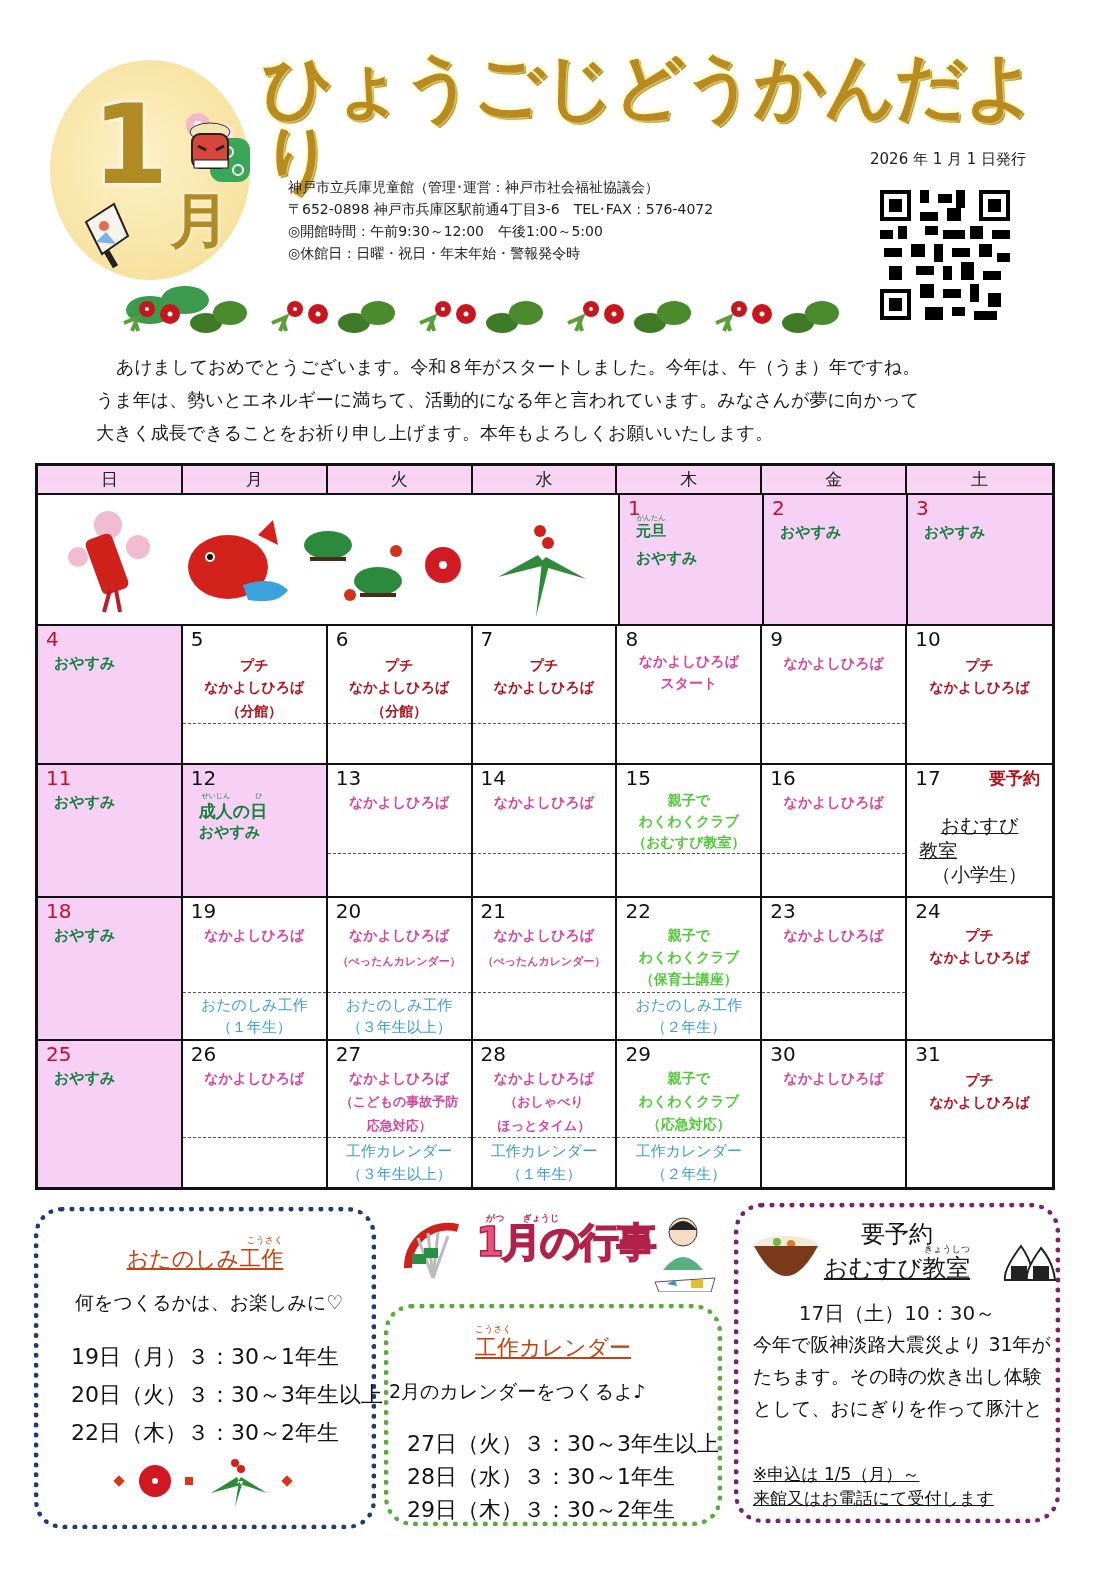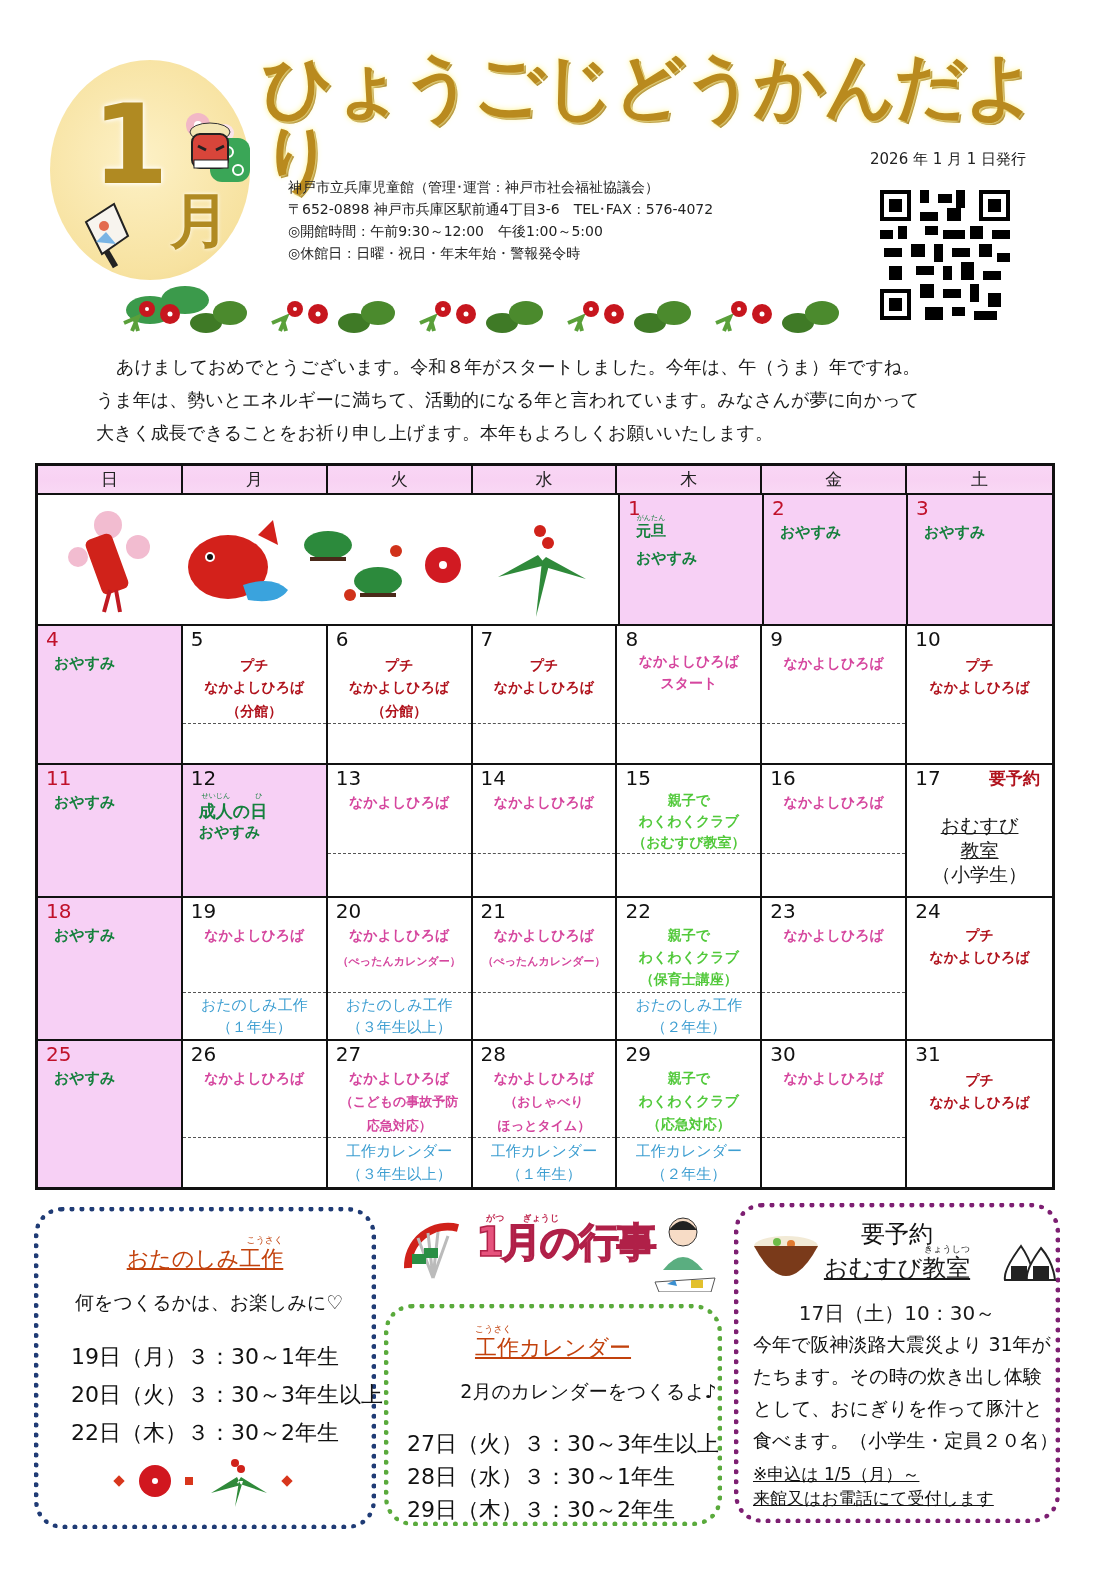--- a/index.html
+++ b/index.html
@@ -327,21 +327,21 @@
     </div>
     <div class="cell">
       <div class="day-num">16</div>
       <div class="ev magenta" style="top:26px">なかよしひろば</div>
       <div class="divider" style="top:88px"></div>
     </div>
     <div class="cell">
       <div class="day-num">17</div>
       <div style="position:absolute; right:12px; top:2px; font-size:17px; font-weight:bold; color:#b0121c">要予約</div>
       <div style="position:absolute; left:0; right:0; top:48px; text-align:center; font-size:19px; text-decoration:underline; line-height:24px">おむすび</div>
-      <div style="position:absolute; left:0; right:0; top:73px; text-align:center; font-size:19px; text-decoration:underline; line-height:24px">教室</div>
+      <div style="position:absolute; left:12px; right:0; top:73px; text-align:left; font-size:19px; text-decoration:underline; line-height:24px">教室</div>
       <div style="position:absolute; left:0; right:0; top:97px; text-align:center; font-size:19px; line-height:24px">（小学生）</div>
     </div>
   </div>
 
   <div class="cal-row week" style="height:143px">
     <div class="cell pink">
       <div class="day-num red">18</div>
       <div class="holiday-label" style="top:28px">おやすみ</div>
     </div>
     <div class="cell">
@@ -478,21 +478,21 @@
   </svg>
 </div>
 
 <div class="box box-mid">
   <div style="position:absolute; left:0; right:0; top:24px; text-align:center">
     <span class="ruby box-title">
       <span class="rt" style="font-size:9px; top:-10px; text-align:left">こうさく</span>
       <span>工作カレンダー</span>
     </span>
   </div>
-  <div class="box-line" style="position:absolute; left:0; right:0; top:70px; text-align:right">2月のカレンダーをつくるよ♪</div>
+  <div class="box-line" style="position:absolute; left:0; right:0; top:70px; text-align:left">2月のカレンダーをつくるよ♪</div>
   <div class="box-line big" style="position:absolute; left:18px; top:104px">27日（火）３：30～3年生以上</div>
   <div class="box-line big" style="position:absolute; left:18px; top:137px">28日（水）３：30～1年生</div>
   <div class="box-line big" style="position:absolute; left:18px; top:170px">29日（木）３：30～2年生</div>
 </div>
 
 <div class="box box-right">
   <svg style="position:absolute; left:12px; top:20px" width="70" height="60">
     <ellipse cx="35" cy="18" rx="32" ry="10" fill="#f2ead6"></ellipse>
     <circle cx="26" cy="14" r="4" fill="#6dbb47"></circle>
       <circle cx="40" cy="16" r="4" fill="#e07a30"></circle>
@@ -508,16 +508,15 @@
   <div style="position:absolute; left:0; right:0; top:44px; text-align:center">
     <span class="ruby" style="font-size:24px; text-decoration:underline">
       <span class="rt" style="font-size:9px; top:-9px; text-align:right">きょうしつ</span>
       <span>おむすび教室</span>
     </span>
   </div>
   <div style="position:absolute; left:0; right:0; top:92px; text-align:center; font-size:20px">17日（土）10：30～</div>
   <div class="box-line" style="position:absolute; left:14px; top:124px">今年で阪神淡路大震災より 31年が</div>
   <div class="box-line" style="position:absolute; left:14px; top:188px">として、おにぎりを作って豚汁と</div>
   <div class="box-line" style="position:absolute; left:14px; top:156px">たちます。その時の炊き出し体験</div>
-  <div class="box-line" style="position:absolute; left:14px; top:220px">食べます。（小学生・定員２０名）</div>
   <div class="box-line u" style="position:absolute; left:14px; top:248px; font-size:17px">※申込は 1/5（月）～</div>
   <div class="box-line u" style="position:absolute; left:14px; top:272px; font-size:17px">来館又はお電話にて受付します</div>
 </div>
 
 </body></html>

